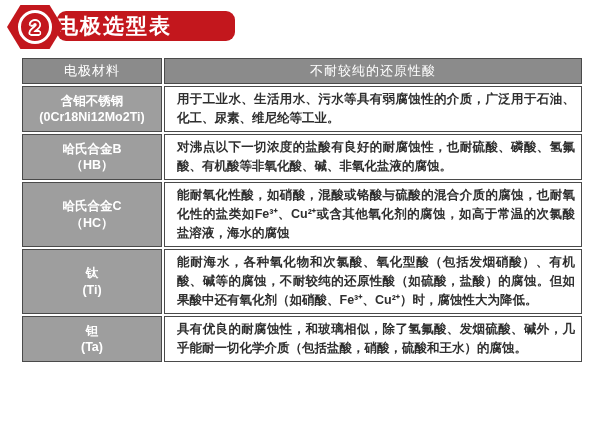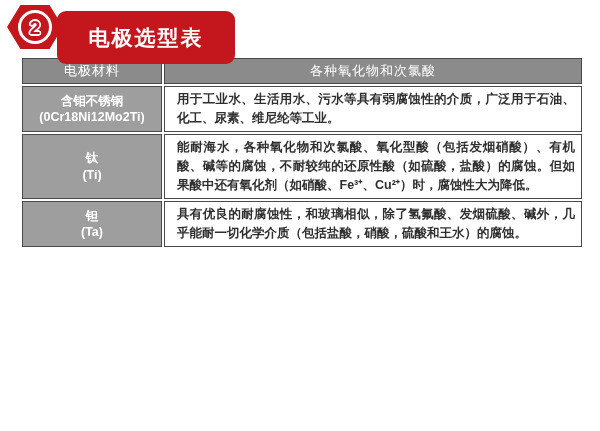--- a/index.html
+++ b/index.html
@@ -53,26 +53,25 @@
       -1.4px -1.4px 0 #fff, 1.4px -1.4px 0 #fff,
       -1.4px 1.4px 0 #fff, 1.4px 1.4px 0 #fff,
       0 -1.6px 0 #fff, 0 1.6px 0 #fff,
       -1.6px 0 0 #fff, 1.6px 0 0 #fff;
   }
   .banner {
     position: absolute;
     left: 57px;
     top: 11px;
     width: 178px;
-    height: 53px;
+    height: 30px;
     background: var(--red, #c3171d);
     border-radius: 9px;
     display: flex;
     align-items: center;
-    justify-content: center;
     z-index: 1;
   }
   .banner-text {
     color: #ffffff;
     font-size: 21px;
     font-weight: bold;
     letter-spacing: 2px;
   }
   
   table.sel-table {
@@ -136,33 +135,47 @@
   </div>
 
   <table class="sel-table">
     <colgroup>
       <col style="width:140px">
       <col>
     </colgroup>
     <thead>
       <tr>
         <th>电极材料</th>
-        <th>各种氧化物和次氯酸</th>
+        <th>不耐较纯的还原性酸</th>
       </tr>
     </thead>
     <tbody>
     <tr>
       <td class="mat">
         <div class="mat-name">含钼不锈钢</div>
         <div class="mat-sub">(0Cr18Ni12Mo2Ti)</div>
       </td>
       <td class="desc">用于工业水、生活用水、污水等具有弱腐蚀性的介质，广泛用于石油、化工、尿素、维尼纶等工业。</td>
     </tr>
 
+    <tr>
+      <td class="mat">
+        <div class="mat-name">哈氏合金B</div>
+        <div class="mat-sub">（HB）</div>
+      </td>
+      <td class="desc">对沸点以下一切浓度的盐酸有良好的耐腐蚀性，也耐硫酸、磷酸、氢氟酸、有机酸等非氧化酸、碱、非氧化盐液的腐蚀。</td>
+    </tr>
 
+    <tr>
+      <td class="mat">
+        <div class="mat-name">哈氏合金C</div>
+        <div class="mat-sub">（HC）</div>
+      </td>
+      <td class="desc">能耐氧化性酸，如硝酸，混酸或铬酸与硫酸的混合介质的腐蚀，也耐氧化性的盐类如Fe³⁺、Cu²⁺或含其他氧化剂的腐蚀，如高于常温的次氯酸盐溶液，海水的腐蚀</td>
+    </tr>
 
     <tr>
       <td class="mat">
         <div class="mat-name">钛</div>
         <div class="mat-sub">(Ti)</div>
       </td>
       <td class="desc">能耐海水，各种氧化物和次氯酸、氧化型酸（包括发烟硝酸）、有机酸、碱等的腐蚀，不耐较纯的还原性酸（如硫酸，盐酸）的腐蚀。但如果酸中还有氧化剂（如硝酸、Fe³⁺、Cu²⁺）时，腐蚀性大为降低。</td>
     </tr>
 
     <tr>

